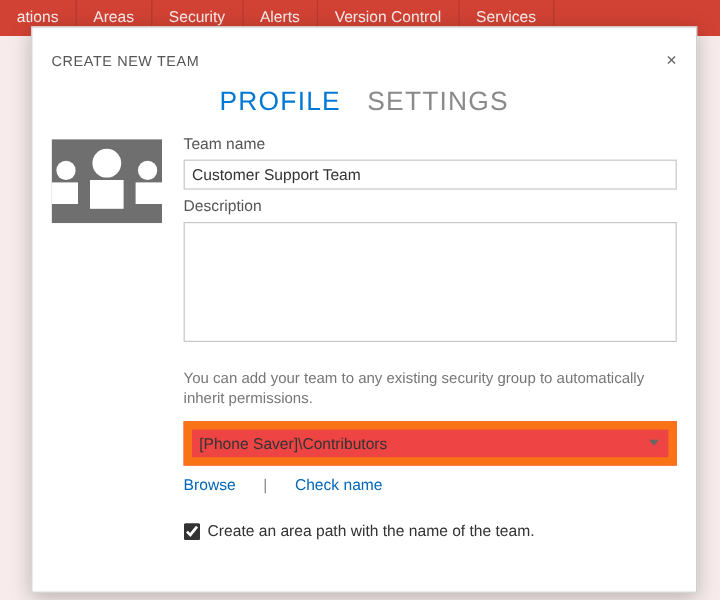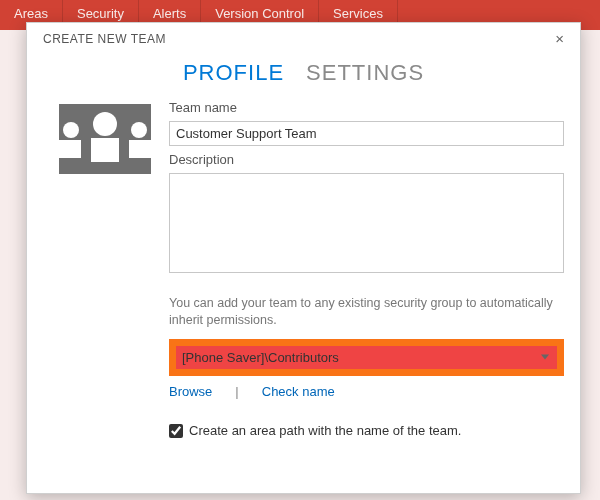--- a/index.html
+++ b/index.html
@@ -42,21 +42,21 @@
     background: #fff;
     border: 1px solid #cfcfcf;
     box-shadow: 0 4px 16px rgba(0,0,0,0.25);
     display: flex;
     flex-direction: column;
   }
   .dlg-header {
     display: flex;
     justify-content: space-between;
     align-items: center;
-    padding: 8px 12px 4px 16px;
+    padding: 20px 12px 4px 16px;
   }
   .dlg-title {
     font-size: 12px;
     letter-spacing: 0.5px;
     color: #555;
   }
   .dlg-close {
     font-size: 15px;
     color: #666;
     cursor: pointer;
@@ -72,21 +72,21 @@
   .tab {
     font-size: 22px;
     font-weight: 300;
     letter-spacing: 1px;
     color: #8a8a8a;
     cursor: pointer;
   }
   .tab.active { color: #0079d6; }
   .content {
     display: flex;
-    padding: 0 16px 16px 32px;
+    padding: 0 16px 16px 16px;
     gap: 18px;
     flex: 1;
     overflow: hidden;
   }
   .avatar {
     width: 92px;
     height: 70px;
     flex: 0 0 92px;
     margin-top: 4px;
   }
@@ -140,20 +140,21 @@
   .link-row { display:flex; align-items:center; gap:23px; margin-top:2px; font-size:13px;}
   .lnk { color: #0066b8; cursor: pointer; }
   .link-sep { color:#888; }
   .chk-row { display:flex; align-items:flex-end; gap:6px; margin-top:2px;}
   .chk-row input { width:14px; height:14px; accent-color:#333; }
 </style>
 </head>
 <body>
 
 <div class="bg-bar">
+  <div class="bg-tab">ations</div>
   <div class="bg-tab">Areas</div>
   <div class="bg-tab">Security</div>
   <div class="bg-tab">Alerts</div>
   <div class="bg-tab">Version Control</div>
   <div class="bg-tab">Services</div>
 </div>
 <div class="bg-body"></div>
 
 <div class="dialog">
   <div class="dlg-header">

